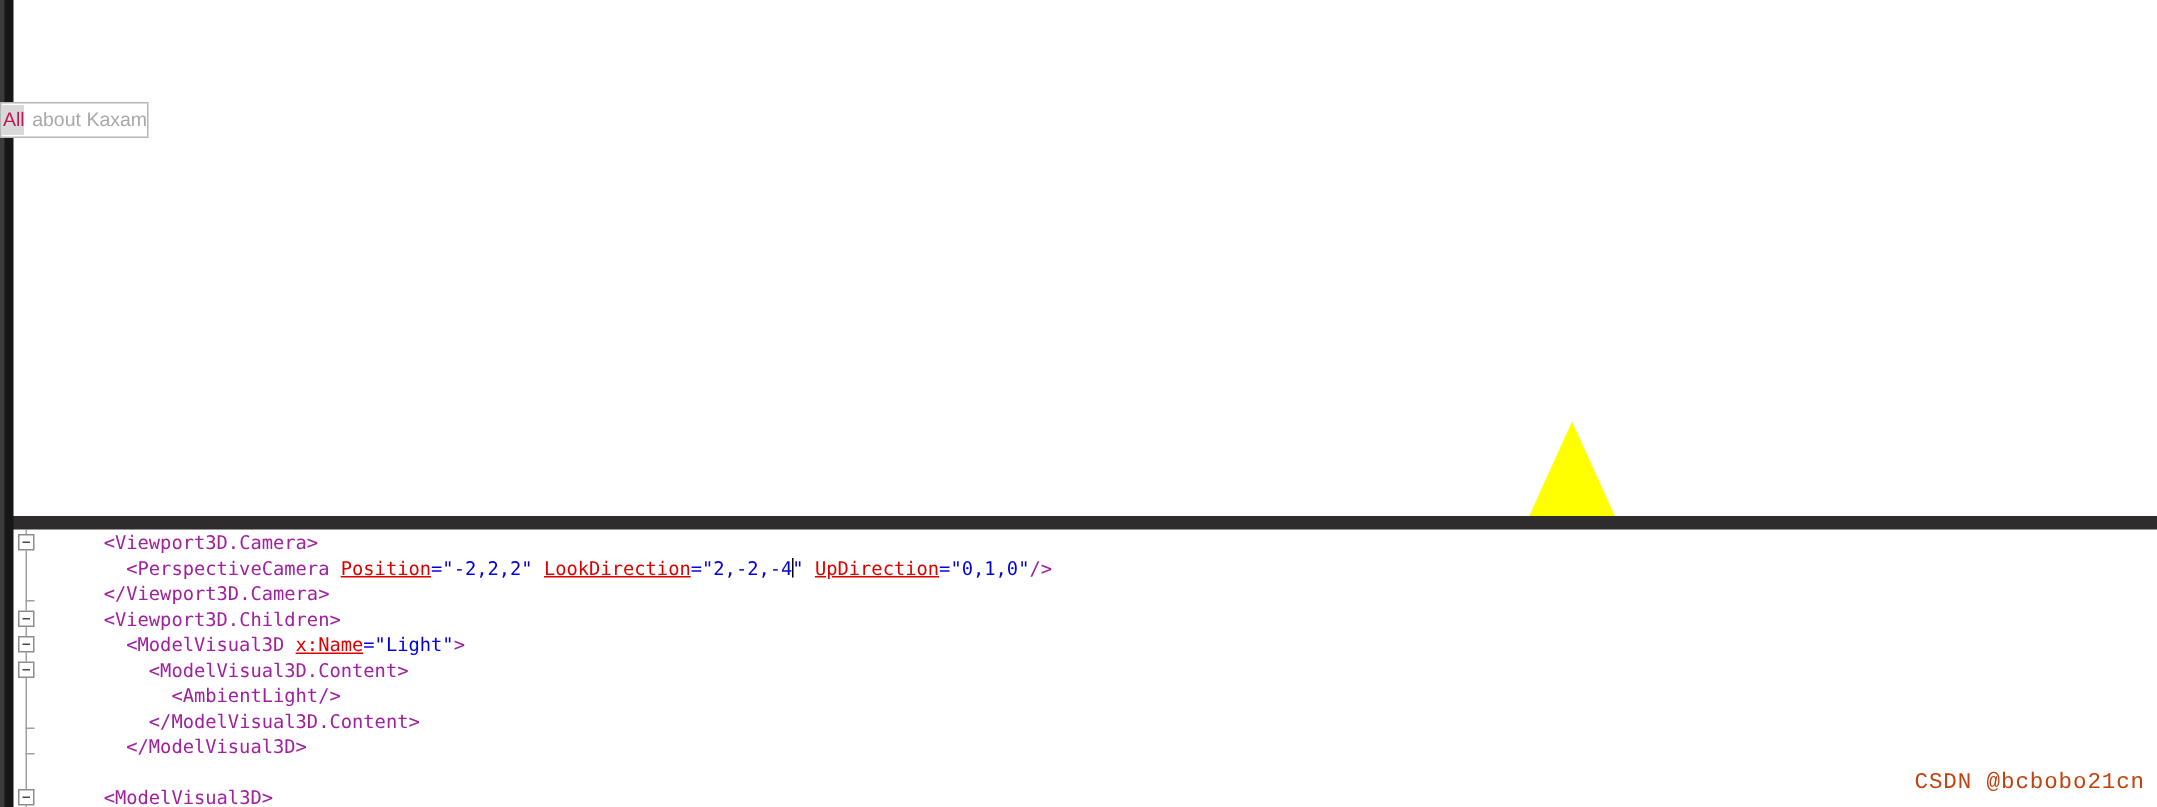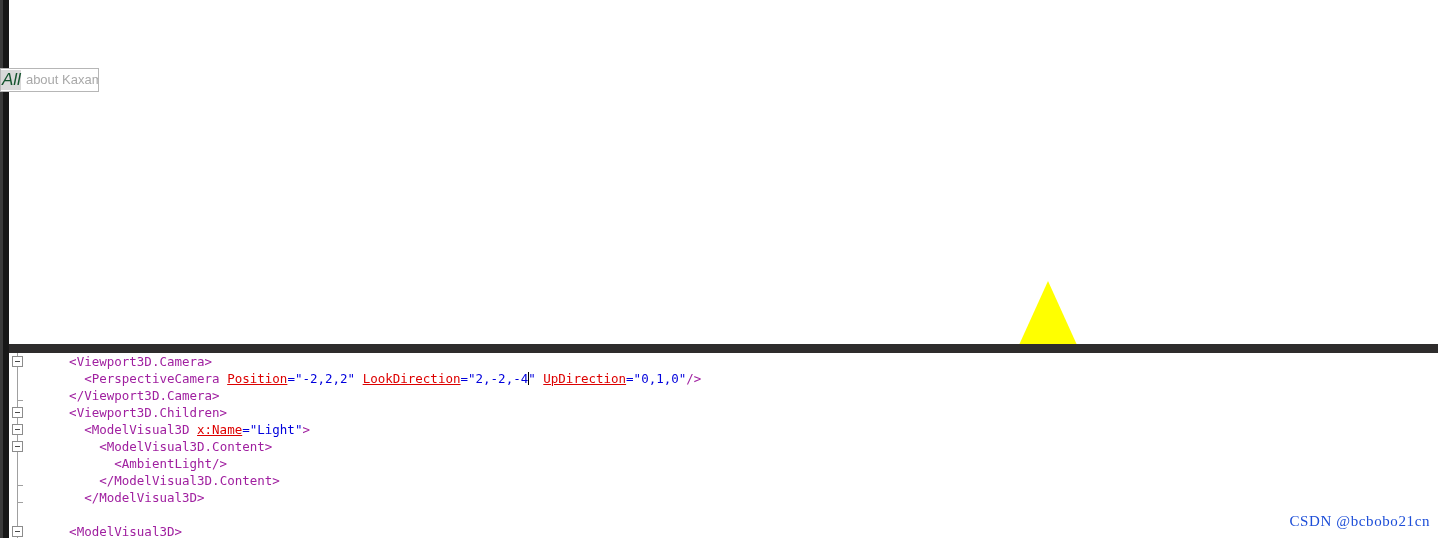--- a/index.html
+++ b/index.html
@@ -74,26 +74,25 @@
     background: #ffffff;
     border: 1px solid #b6b6b6;
     box-sizing: border-box;
     z-index: 8;
     display: flex;
     align-items: center;
     overflow: hidden;
   }
   .kaxaml-popup .seg-sel {
     background: #d9d9d9;
-    color: #14532d;
-    font-size: 17px;
+    color: #be185d;
+    font-size: 13px;
     padding: 2px 0 2px 1px;
     line-height: 16px;
     font-family: "Liberation Sans", sans-serif;
-    font-style: italic;
   }
   .kaxaml-popup .seg-rest {
     color: #a9a9a9;
     font-size: 13px;
     line-height: 16px;
     padding-left: 5px;
     white-space: nowrap;
     font-family: "Liberation Sans", sans-serif;
   }
 
@@ -192,24 +191,24 @@
     background: #000000;
     vertical-align: -2px;
     margin: 0 -1px 0 0;
   }
 
   
   .watermark {
     position: absolute;
     right: 8px;
     bottom: 8px;
-    color: #1d4ed8;
+    color: #c2410c;
     font-size: 15px;
     letter-spacing: 0.6px;
-    font-family: Liberation Serif, serif;
+    font-family: Liberation Mono, monospace;
     z-index: 9;
     user-select: none;
   }
 </style>
 </head>
 <body>
 
 <div id="app">
 
   <div class="left-rail">

